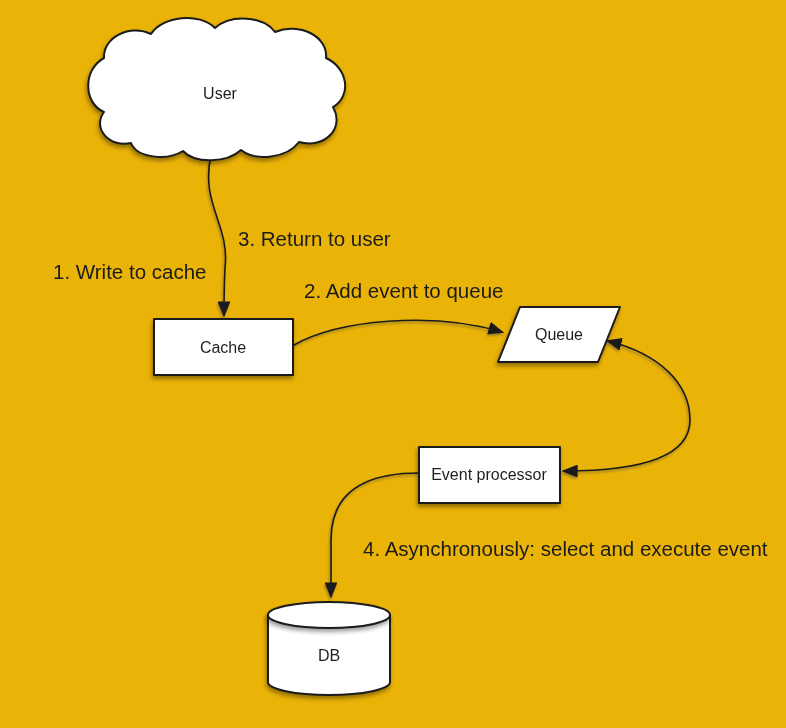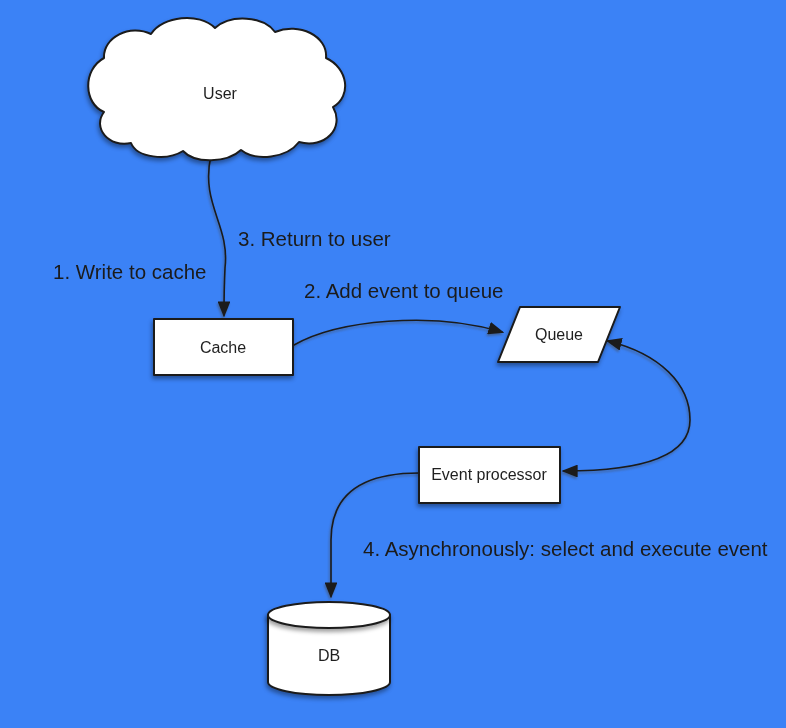--- a/index.html
+++ b/index.html
@@ -4,21 +4,21 @@
 <style>
   html, body {
     margin: 0;
     padding: 0;
     background: #ffffff;
   }
   .stage {
     position: relative;
     width: 786px;
     height: 728px;
-    background: #3b82f6;
+    background: #eab308;
     font-family: "Liberation Sans", sans-serif;
     overflow: hidden;
   }
   svg { display: block; }
   .shape {
     fill: #ffffff;
     stroke: #1b1b1b;
     stroke-width: 2;
     stroke-linejoin: round;
     filter: drop-shadow(-1px 3.5px 2px rgba(0,0,0,0.38));

